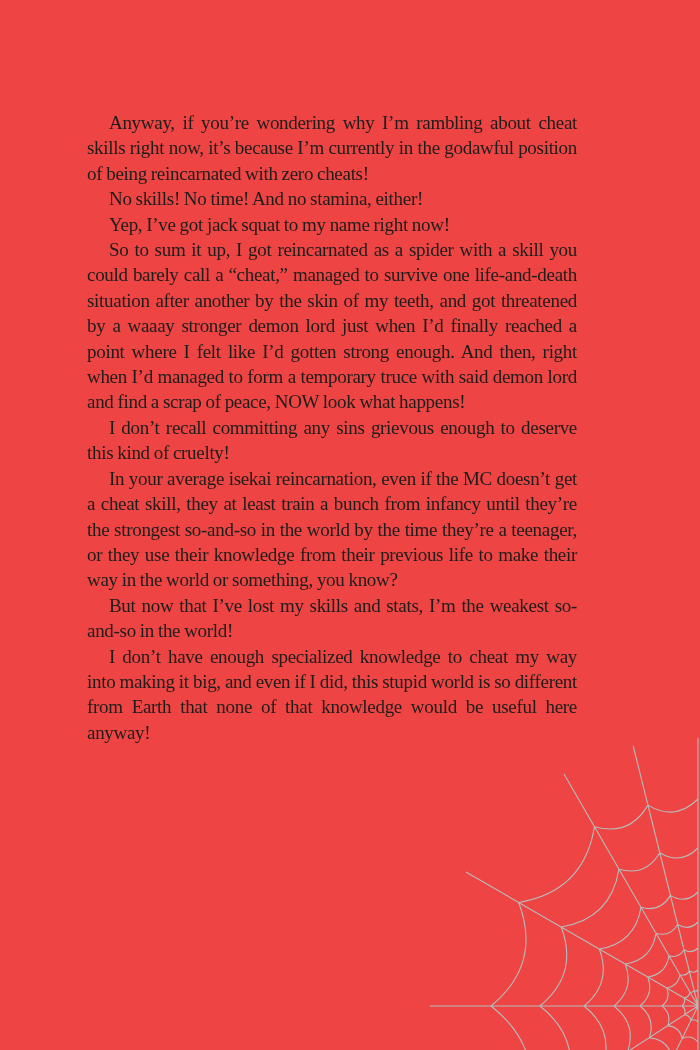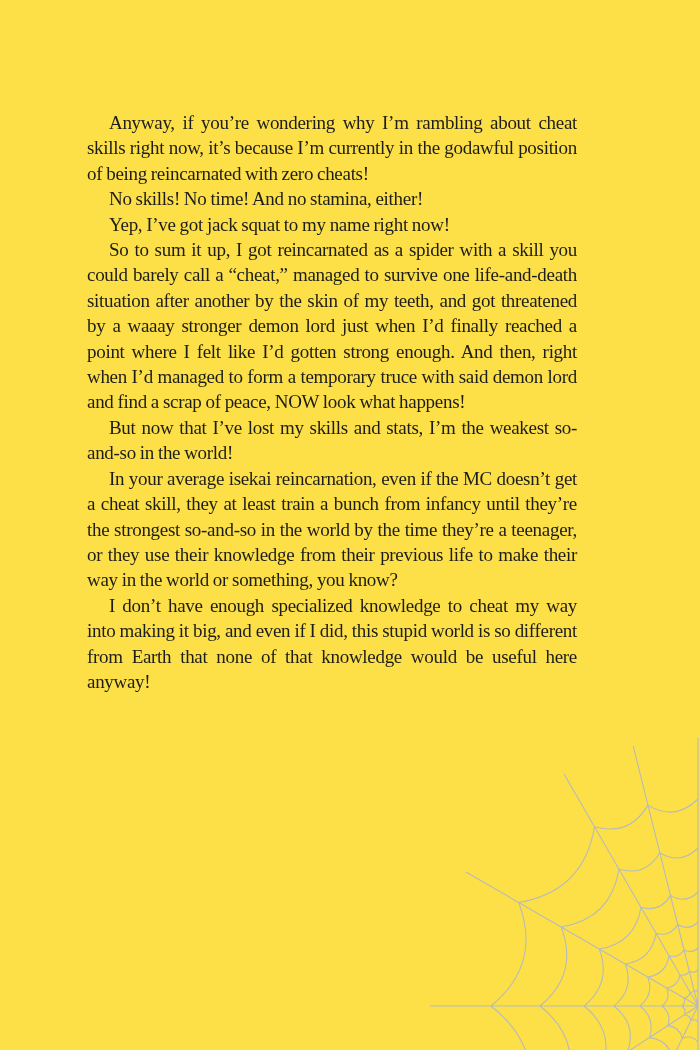--- a/index.html
+++ b/index.html
@@ -1,21 +1,21 @@
 <!DOCTYPE html>
 <html><head>
 <meta charset="utf-8">
 <style>
   html, body { margin: 0; padding: 0; background: #e8e8e8; }
   .page {
     position: relative;
     width: 700px;
     height: 1050px;
     margin: 0 auto;
-    background: #fde047;
+    background: #ef4444;
     overflow: hidden;
     font-family: "Liberation Serif", "DejaVu Serif", serif;
   }
   .text-block {
     position: absolute;
     left: 87px;
     top: 110px;
     width: 490px;
     font-size: 19px;
     line-height: 25.4px;
@@ -39,20 +39,21 @@
 </style>
 </head>
 <body>
 
 <div class="page">
   <div class="text-block" id="text-block" style="color: rgb(29, 29, 27);">
       <p><span>Anyway, if you’re wondering why I’m rambling about cheat skills right now, it’s because I’m currently in the godawful position of being reincarnated with zero cheats!</span></p>
       <p><span>No skills! No time! And no stamina, either!</span></p>
       <p><span>Yep, I’ve got jack squat to my name right now!</span></p>
       <p><span>So to sum it up, I got reincarnated as a spider with a skill you could </span><span class="italic">barely</span><span> call a “cheat,” managed to survive one life-and-death situation after another by the skin of my teeth, and got threatened by a waaay stronger demon lord just when I’d finally reached a point where I felt like I’d gotten strong enough. And then, right when I’d managed to form a temporary truce with said demon lord and find a scrap of peace, NOW look what happens!</span></p>
+      <p><span>I don’t recall committing any sins grievous enough to deserve this kind of cruelty!</span></p>
+      <p><span>In your average isekai reincarnation, even if the MC doesn’t get a cheat skill, they at least train a bunch from infancy until they’re the strongest so-and-so in the world by the time they’re a teenager, or they use their knowledge from their previous life to make their way in the world or something, you know?</span></p>
       <p><span>But now that I’ve lost my skills and stats, I’m the </span><span class="italic">weakest</span><span> so-and-so in the world!</span></p>
-      <p><span>In your average isekai reincarnation, even if the MC doesn’t get a cheat skill, they at least train a bunch from infancy until they’re the strongest so-and-so in the world by the time they’re a teenager, or they use their knowledge from their previous life to make their way in the world or something, you know?</span></p>
       <p><span>I don’t have enough specialized knowledge to cheat my way into making it big, and even if I did, this stupid world is so different from Earth that none of that knowledge would be useful here anyway!</span></p>
     </div>
   <svg id="web" class="web" width="700" height="1050" viewBox="0 0 700 1050">
       <path d="M698,1006 L698.0,738.0 M698,1006 L633.2,746.0 M698,1006 L564.0,773.9 M698,1006 L465.9,872.0 M698,1006 L430.0,1006.0 M698,1006 L473.2,1152.0 M698,1006 L580.5,1246.9 M698,1006 L698.0,1274.0 M698.0,990.0 Q696.3,991.7 694.1,990.5 M694.1,990.5 Q692.7,992.9 690.0,992.1 M690.0,992.1 Q689.2,997.2 684.1,998.0 M684.1,998.0 Q685.9,1002.8 682.0,1006.0 M682.0,1006.0 Q686.4,1009.4 684.6,1014.7 M684.6,1014.7 Q689.8,1015.3 691.0,1020.4 M691.0,1020.4 Q695.1,1018.6 698.0,1022.0 M698.0,970.0 Q694.1,973.9 689.3,971.1 M689.3,971.1 Q686.1,976.5 680.0,974.8 M680.0,974.8 Q678.1,986.1 666.8,988.0 M666.8,988.0 Q670.9,998.7 662.0,1006.0 M662.0,1006.0 Q671.8,1013.8 667.8,1025.6 M667.8,1025.6 Q679.6,1026.8 682.2,1038.4 M682.2,1038.4 Q691.4,1034.4 698.0,1042.0 M698.0,948.0 Q691.7,954.3 684.0,949.7 M684.0,949.7 Q678.8,958.5 669.0,955.8 M669.0,955.8 Q666.0,974.0 647.8,977.0 M647.8,977.0 Q654.3,994.3 640.0,1006.0 M640.0,1006.0 Q655.8,1018.5 649.4,1037.6 M649.4,1037.6 Q668.3,1039.6 672.6,1058.1 M672.6,1058.1 Q687.4,1051.7 698.0,1064.0 M698.0,922.0 Q688.8,931.2 677.7,924.5 M677.7,924.5 Q670.2,937.3 656.0,933.3 M656.0,933.3 Q651.7,959.7 625.3,964.0 M625.3,964.0 Q634.7,989.0 614.0,1006.0 M614.0,1006.0 Q637.0,1024.1 627.6,1051.7 M627.6,1051.7 Q655.0,1054.6 661.2,1081.5 M661.2,1081.5 Q682.7,1072.2 698.0,1090.0 M698.0,892.0 Q685.5,904.5 670.4,895.4 M670.4,895.4 Q660.3,912.7 641.0,907.3 M641.0,907.3 Q635.1,943.1 599.3,949.0 M599.3,949.0 Q612.1,983.0 584.0,1006.0 M584.0,1006.0 Q615.1,1030.5 602.4,1068.1 M602.4,1068.1 Q639.6,1072.0 648.0,1108.5 M648.0,1108.5 Q677.2,1095.9 698.0,1120.0 M698.0,848.0 Q680.7,865.3 659.8,852.7 M659.8,852.7 Q645.8,876.7 619.0,869.2 M619.0,869.2 Q610.9,918.9 561.2,927.0 M561.2,927.0 Q579.0,974.1 540.0,1006.0 M540.0,1006.0 Q583.2,1040.0 565.5,1092.1 M565.5,1092.1 Q617.1,1097.4 628.7,1148.0 M628.7,1148.0 Q669.2,1130.6 698.0,1164.0 M698.0,799.0 Q675.4,821.6 647.9,805.1 M647.9,805.1 Q629.6,836.6 594.5,826.7 M594.5,826.7 Q583.8,891.8 518.7,902.5 M518.7,902.5 Q542.0,964.2 491.0,1006.0 M491.0,1006.0 Q547.6,1050.6 524.4,1118.7 M524.4,1118.7 Q592.0,1125.8 607.3,1192.1 M607.3,1192.1 Q660.3,1169.2 698.0,1213.0 " fill="none" stroke="#b7bbbb" stroke-width="1.1"></path>
     </svg>
 </div>
 
 </body></html>

